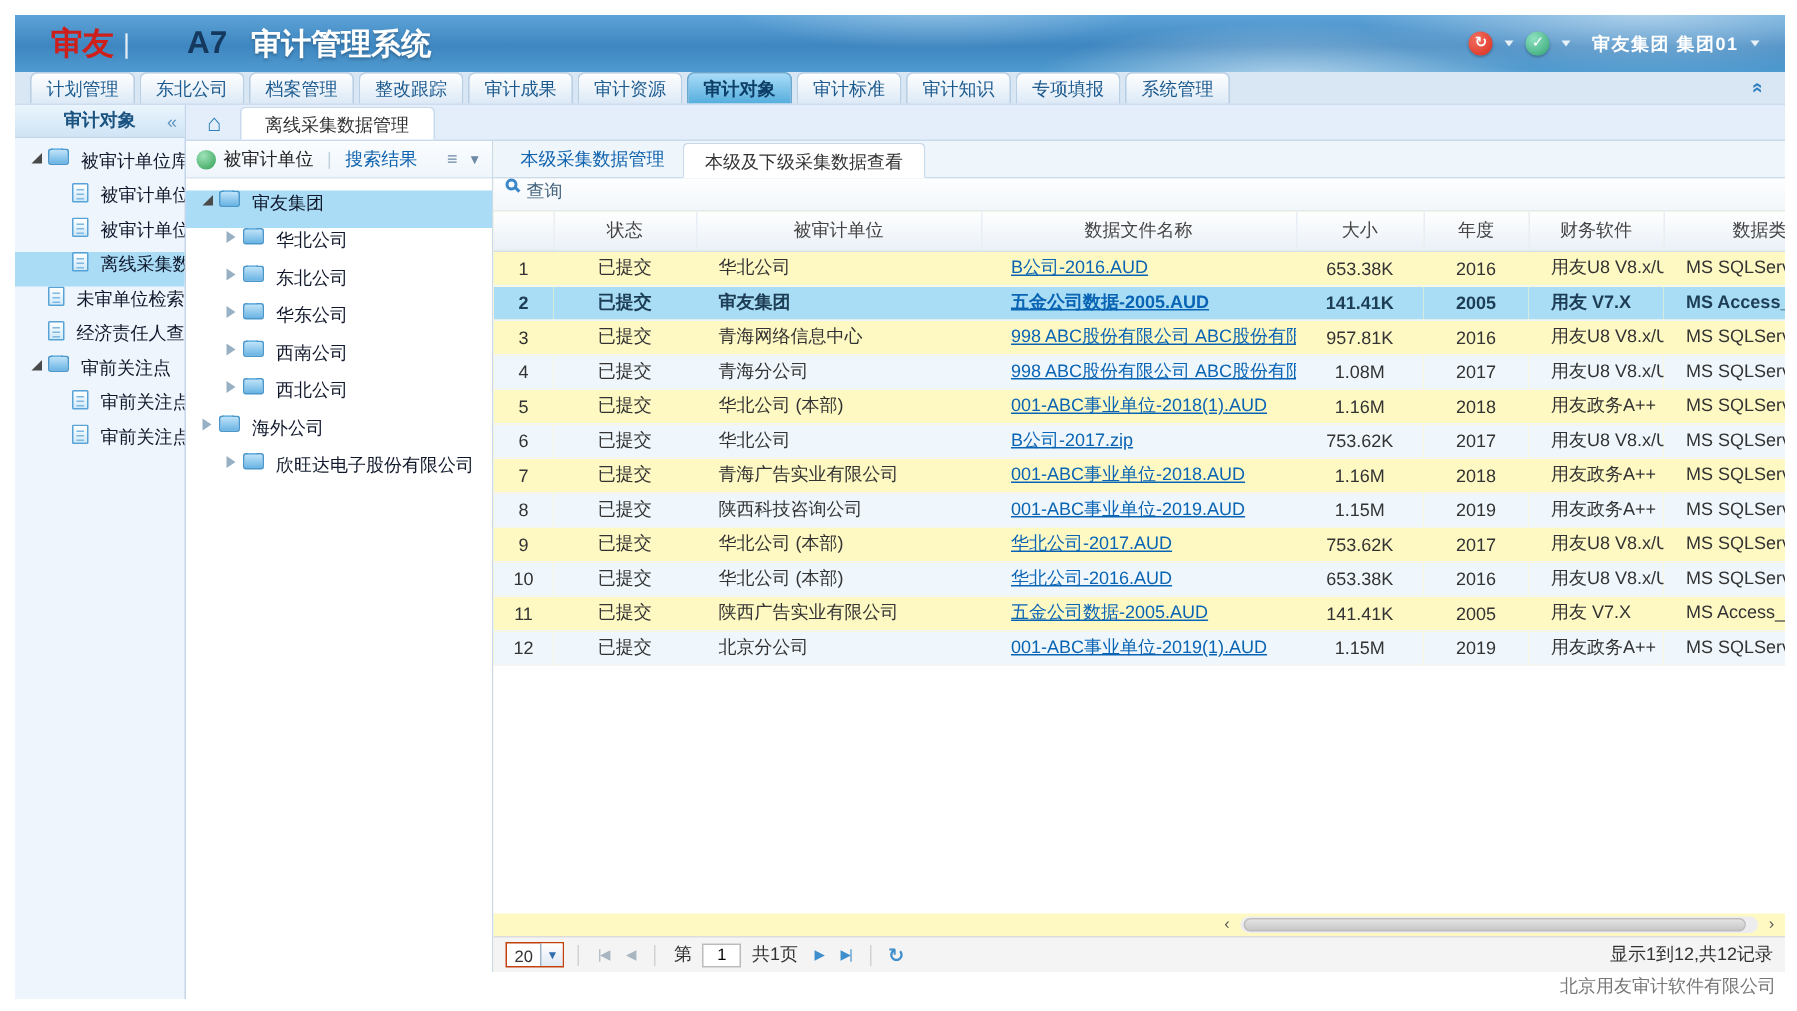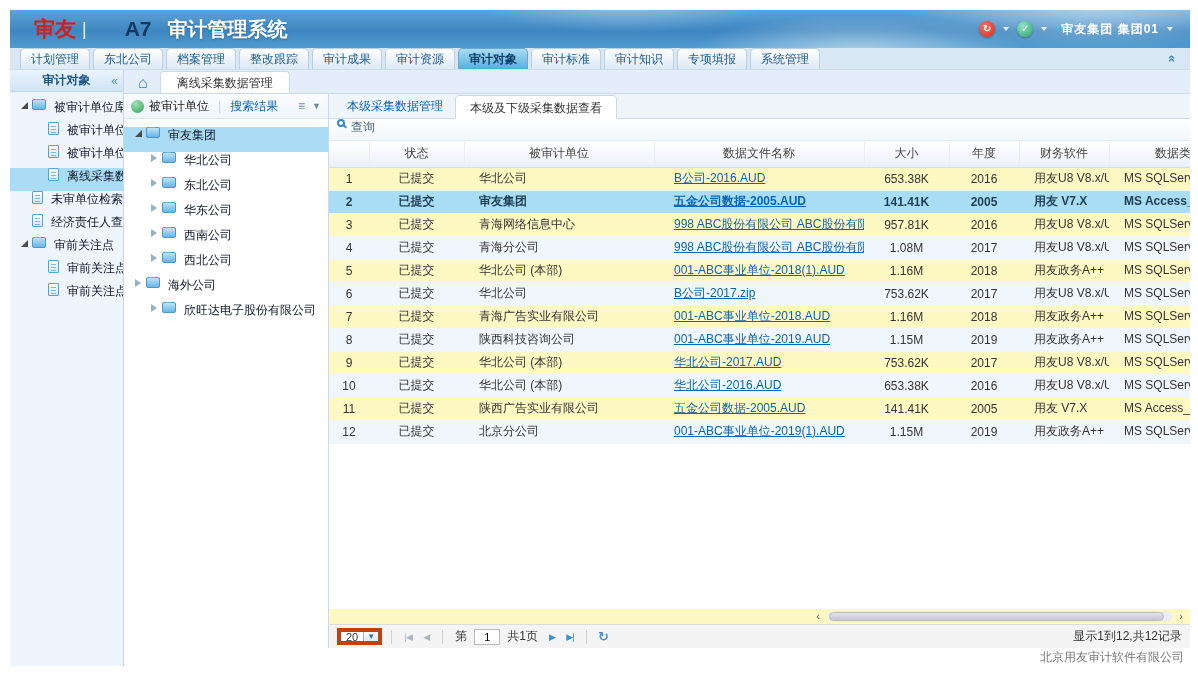--- a/index.html
+++ b/index.html
@@ -100,21 +100,21 @@
   .grid tr.sel td { background:#a8ddf5; font-weight:bold; color:#1d3d55; }
 
   .filler { flex:1; background:#fff; }
 
   .hscroll { height:15px; flex:none; display:flex; align-items:center; justify-content:flex-end; padding-right:3px; gap:3px; }
   .hs-arrow { color:#555; font-size:11px; width:12px; text-align:center; cursor:pointer; line-height:1; }
   .hs-track { width:345px; height:11px; background:#ededf0; border-radius:6px; position:relative; cursor:pointer; }
   .hs-thumb { position:absolute; left:2px; top:1px; bottom:1px; width:97%; background:linear-gradient(180deg,#e4e4e4,#c7c7c7); border:1px solid #bdbdbd; border-radius:5px; cursor:grab; }
 
   .pagination { height:24px; flex:none; background:#f4f4f4; border-top:1px solid #dcdcdc; display:flex; align-items:center; padding:0 8px; font-size:12px; color:#333; gap:4px; }
-  .psize { display:flex; align-items:center; background:#fff; border:4px solid #c2410c; height:17px; cursor:pointer; }
+  .psize { display:flex; align-items:flex-end; background:#fff; border:1px solid #c2410c; height:17px; cursor:pointer; }
   .psize .val { padding:0 5px; font-size:11px; }
   .psize .dd { width:15px; height:100%; background:linear-gradient(180deg,#fff,#dfe8f2); border-left:1px solid #9db3c8; display:flex; align-items:center; justify-content:center; color:#2f6fae; font-size:8px; }
   .pg-sep { width:1px; height:14px; background:#d2d2d2; margin:0 5px; }
   .pg-btn { text-align:center; cursor:pointer; font-size:9px; letter-spacing:-1px; min-width:14px; }
   .pg-btn.gray { color:#a8b6c2; }
   .pg-btn.blue { color:#3f8fcc; }
   .pg-label { margin:0 3px; }
   .pg-input { width:26px; height:16px; border:1px solid #bbb; text-align:center; font-size:11px; background:#fff; }
   .pg-refresh { color:#3f8fcc; font-weight:bold; font-size:13px; cursor:pointer; margin-left:2px; }
   .pg-info { margin-left:auto; color:#333; }

